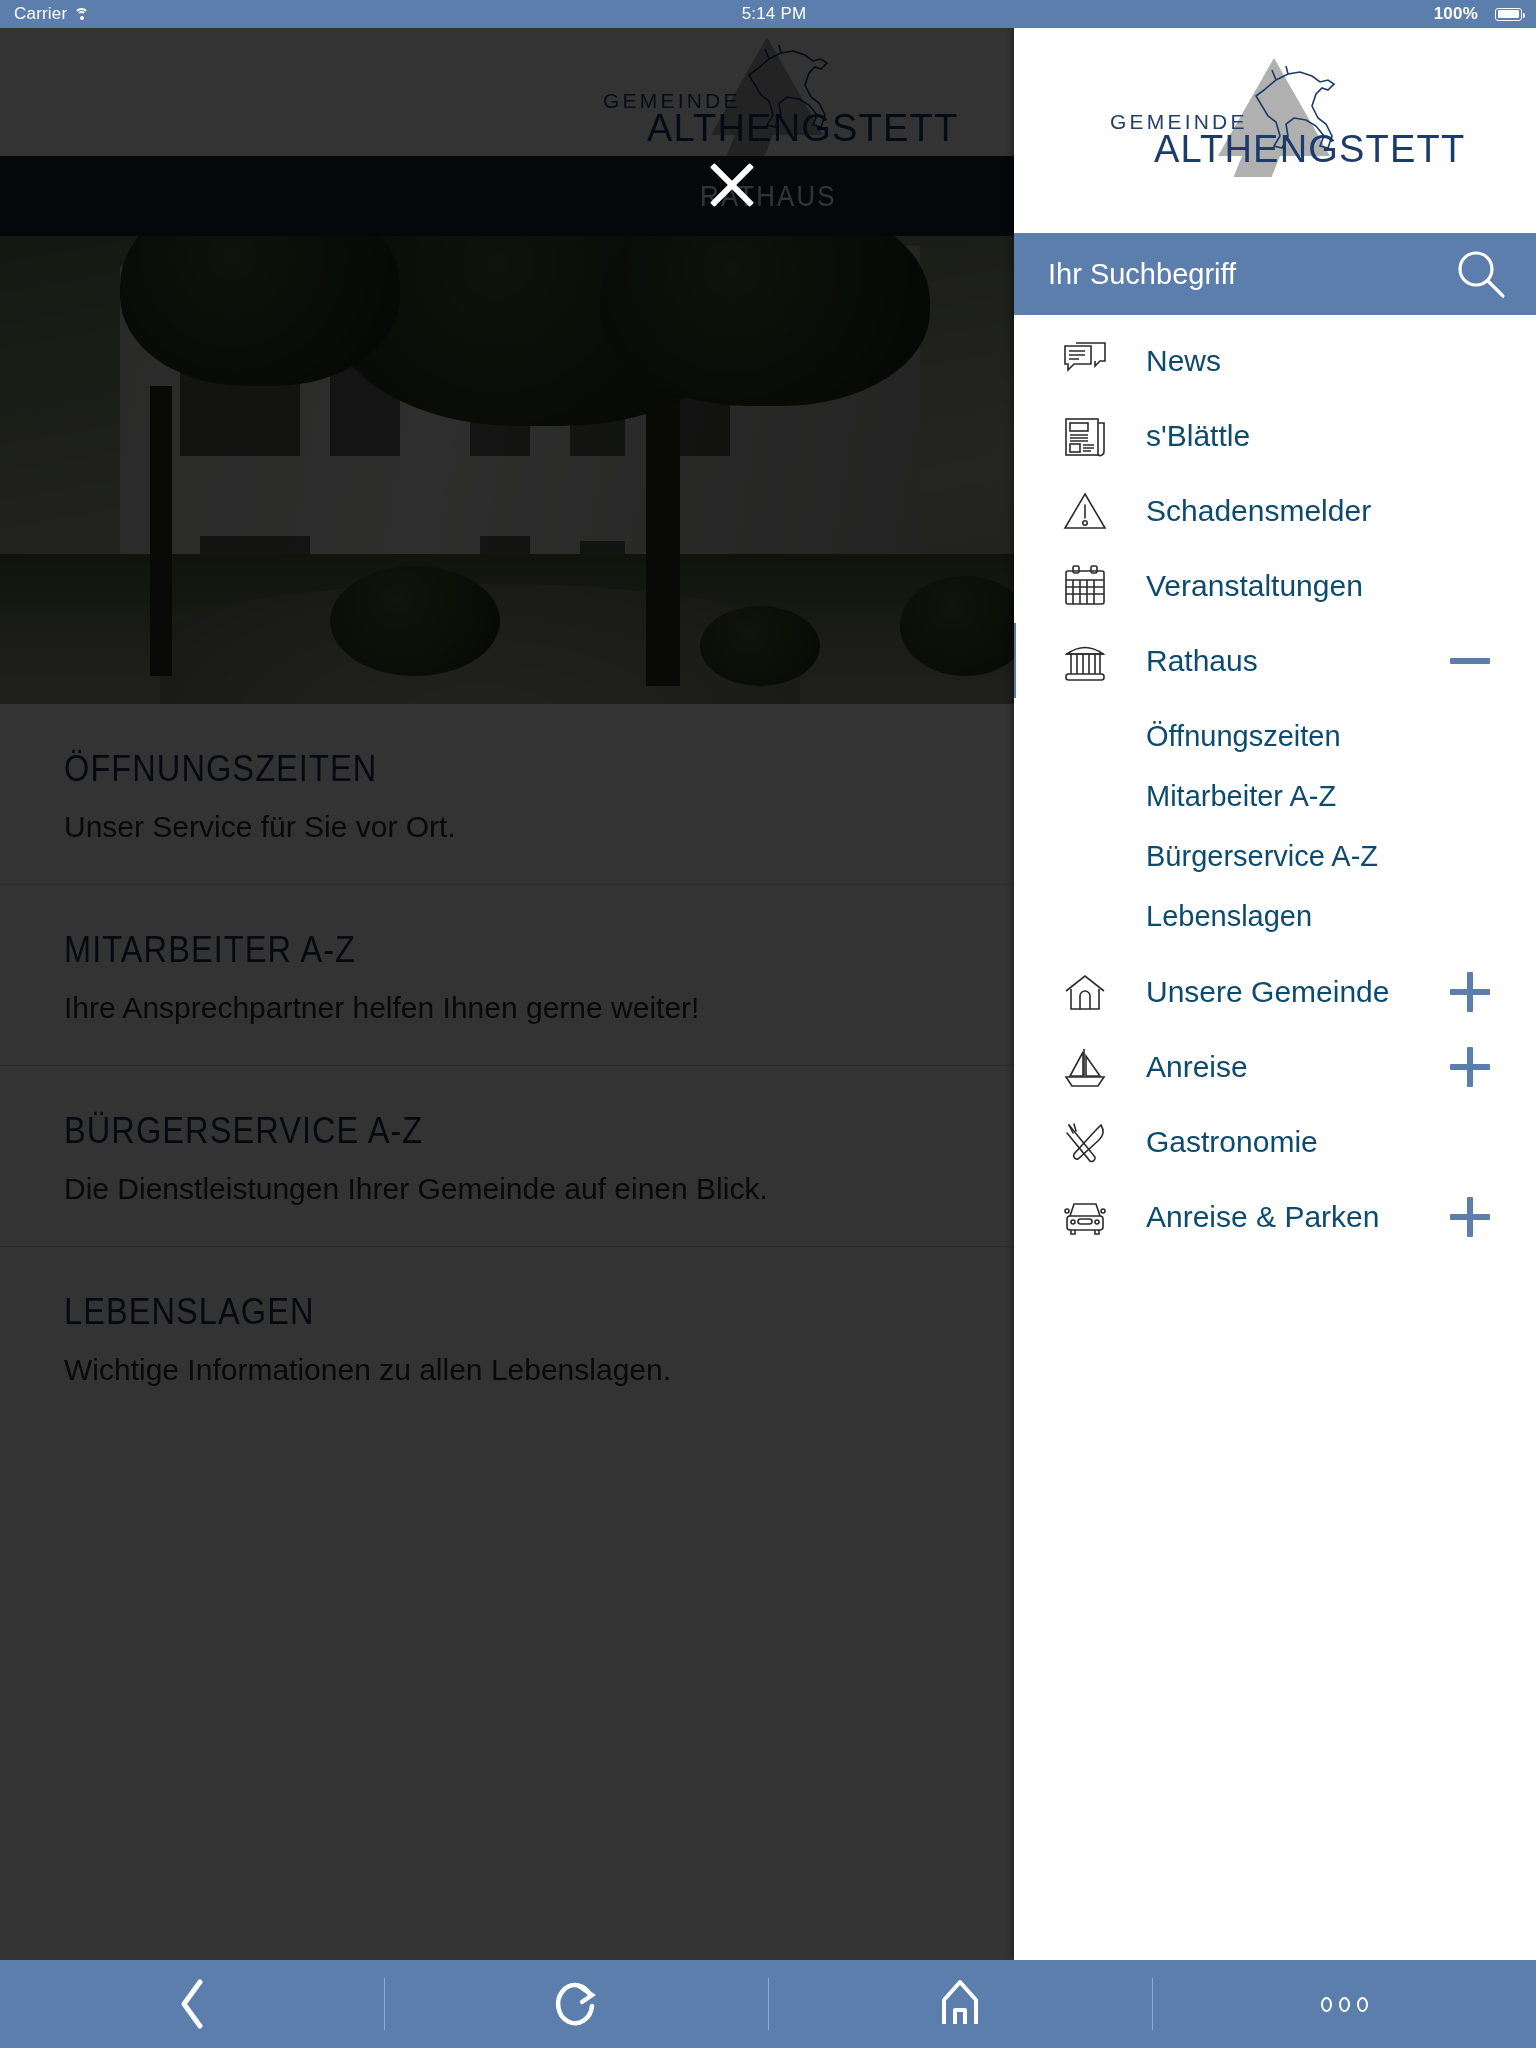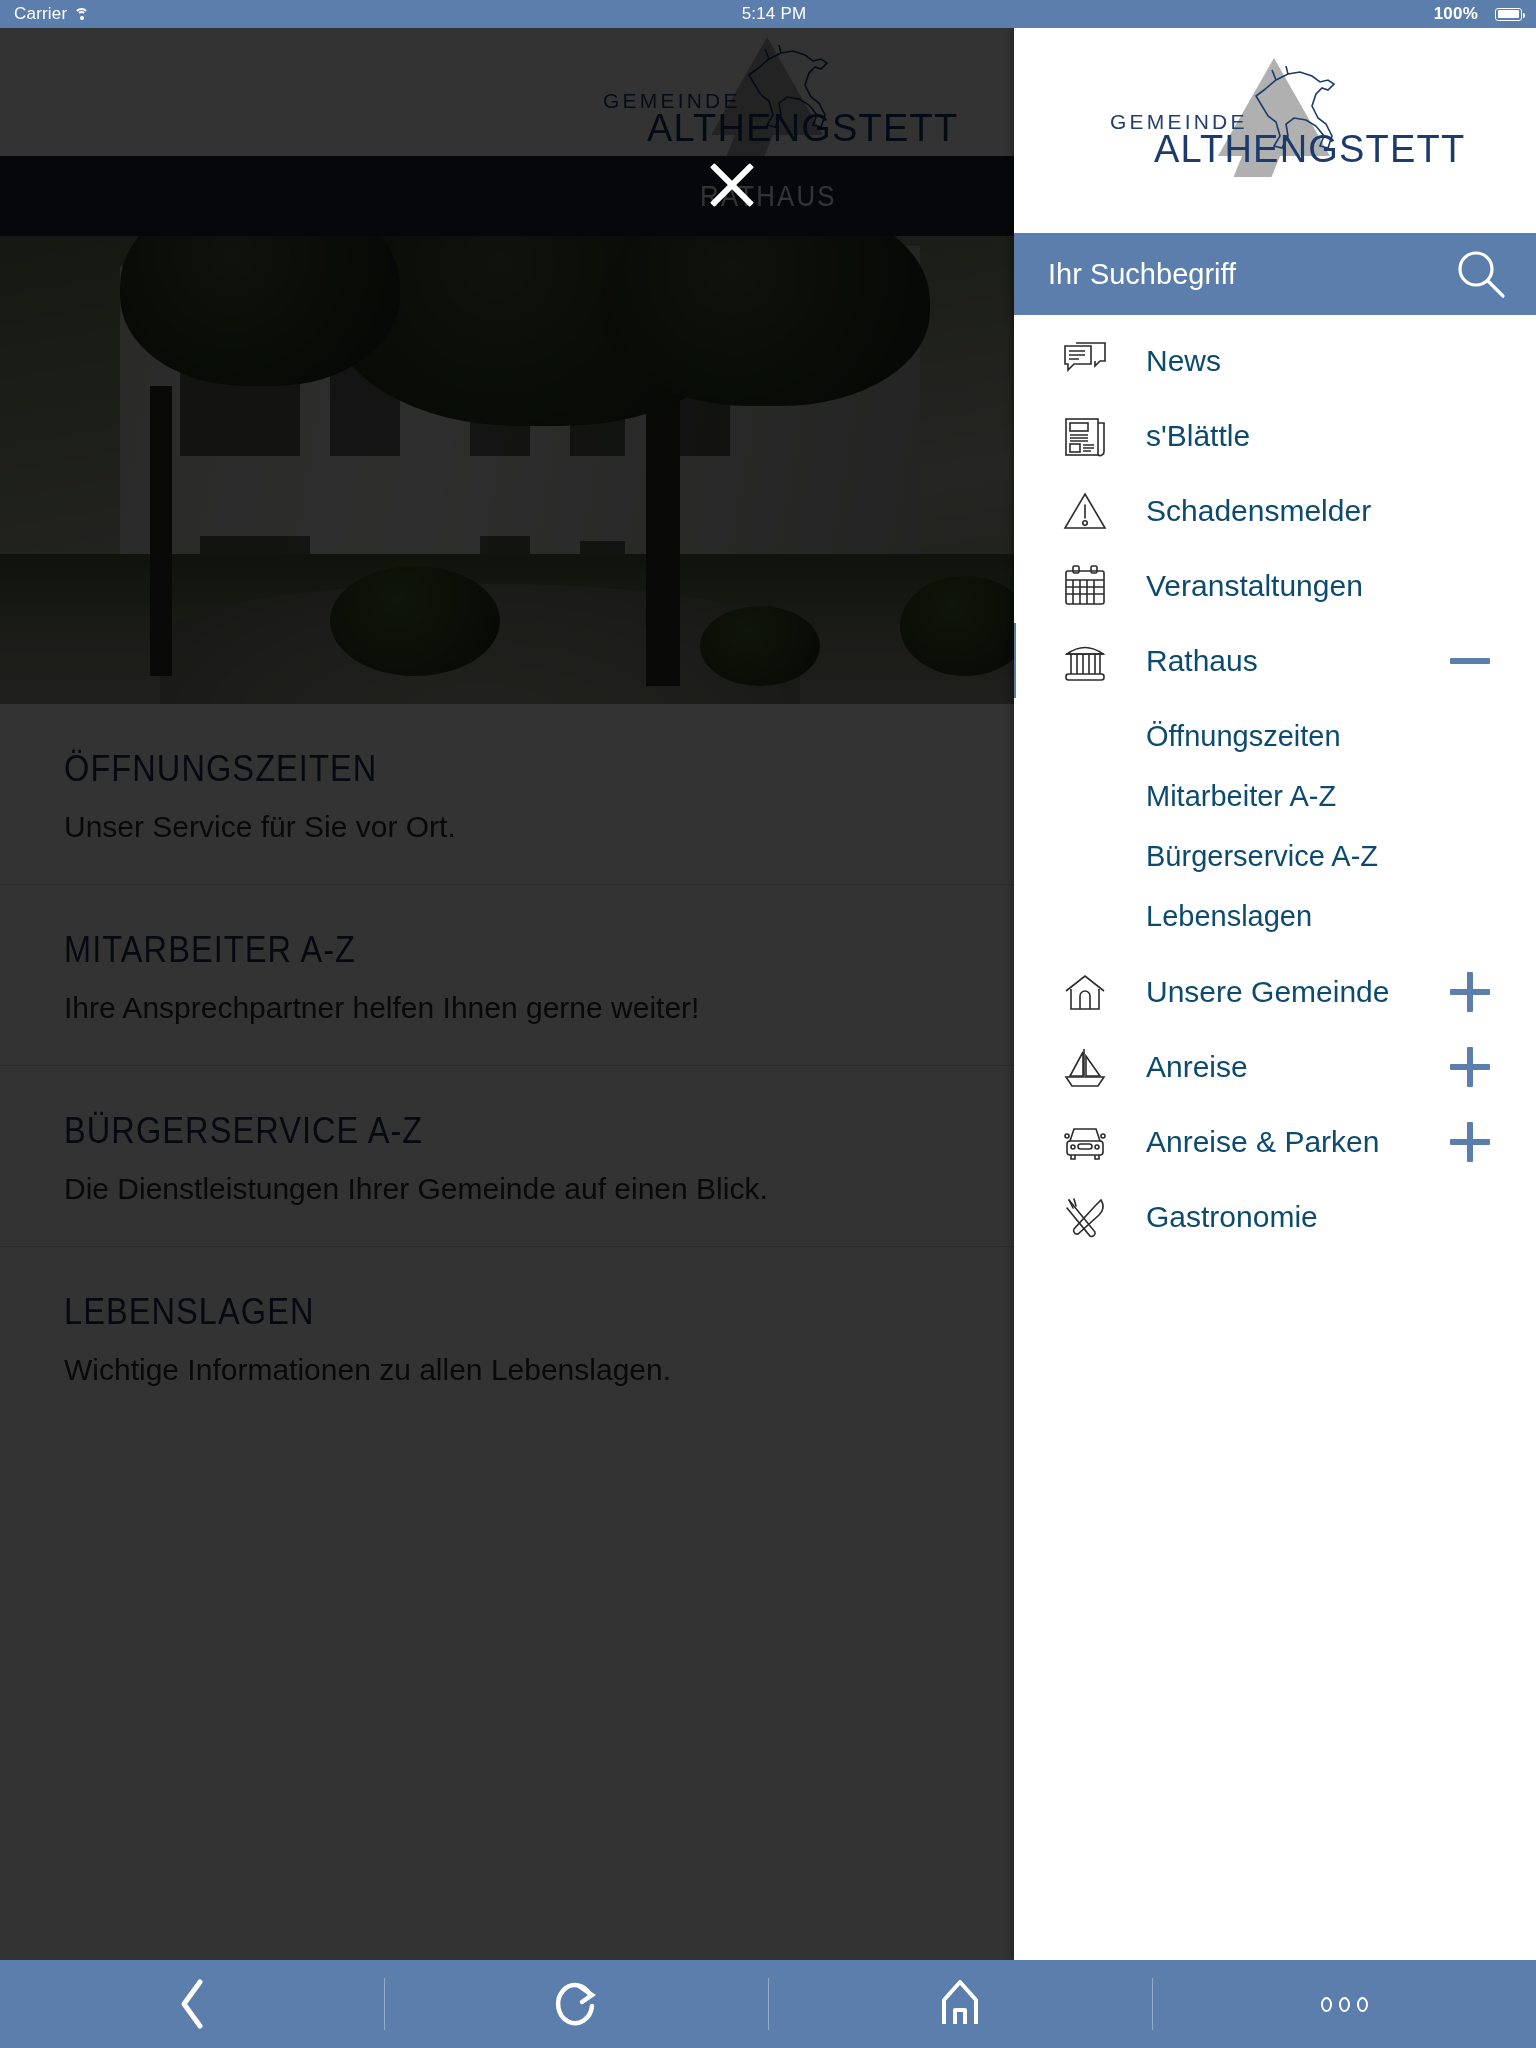--- a/index.html
+++ b/index.html
@@ -411,49 +411,49 @@
         </span>
         <span class="m-lbl">Anreise</span>
         <span class="m-toggle">
             <i class="h"></i>
             <i class="v"></i>
           </span>
       </div>
 
       <div class="m-row">
         <span class="m-ic">
+          <svg viewBox="0 0 46 46" fill="none" stroke="#2b2b2b" stroke-width="1.6" stroke-linecap="round">
+            <path d="M7 6 L33 38 a3.5 3.5 0 0 1 -5 4 L5 14"></path>
+            <path d="M7 6 L11 14 M12 5 L14 12"></path>
+            <path d="M39 6 q5 8 -2 15 L16 40 a3.5 3.5 0 0 1 -4 -5 L33 12 q4 -4 6 -6 Z"></path>
+          </svg>
+        </span>
+        <span class="m-lbl">Gastronomie</span>
+      </div>
+
+      <div class="m-row">
+        <span class="m-ic">
           <svg viewBox="0 0 46 46" fill="none" stroke="#2b2b2b" stroke-width="1.6">
             <path d="M8 22 L12 10 h22 l4 12"></path>
             <rect x="5" y="22" width="36" height="14" rx="3"></rect>
             <circle cx="11" cy="28" r="2"></circle>
               <circle cx="35" cy="28" r="2"></circle>
             <rect x="16" y="25" width="14" height="5" rx="2.5"></rect>
             <path d="M9 36 v4 h4 v-4 M33 36 v4 h4 v-4"></path>
             <circle cx="5" cy="17" r="2"></circle>
               <circle cx="41" cy="17" r="2"></circle>
           </svg>
         </span>
         <span class="m-lbl">Anreise &amp; Parken</span>
         <span class="m-toggle">
             <i class="h"></i>
             <i class="v"></i>
           </span>
       </div>
 
-      <div class="m-row">
-        <span class="m-ic">
-          <svg viewBox="0 0 46 46" fill="none" stroke="#2b2b2b" stroke-width="1.6" stroke-linecap="round">
-            <path d="M7 6 L33 38 a3.5 3.5 0 0 1 -5 4 L5 14"></path>
-            <path d="M7 6 L11 14 M12 5 L14 12"></path>
-            <path d="M39 6 q5 8 -2 15 L16 40 a3.5 3.5 0 0 1 -4 -5 L33 12 q4 -4 6 -6 Z"></path>
-          </svg>
-        </span>
-        <span class="m-lbl">Gastronomie</span>
-      </div>
-
     </div>
   </div>
 
   <div class="toolbar">
     <div class="tb-cell">
       <svg width="36" height="54" viewBox="0 0 36 54" fill="none" stroke="#fff" stroke-width="5" stroke-linecap="round" stroke-linejoin="round">
         <path d="M26 5 L10 27 L26 49"></path>
       </svg>
     </div>
     <div class="tb-cell">

